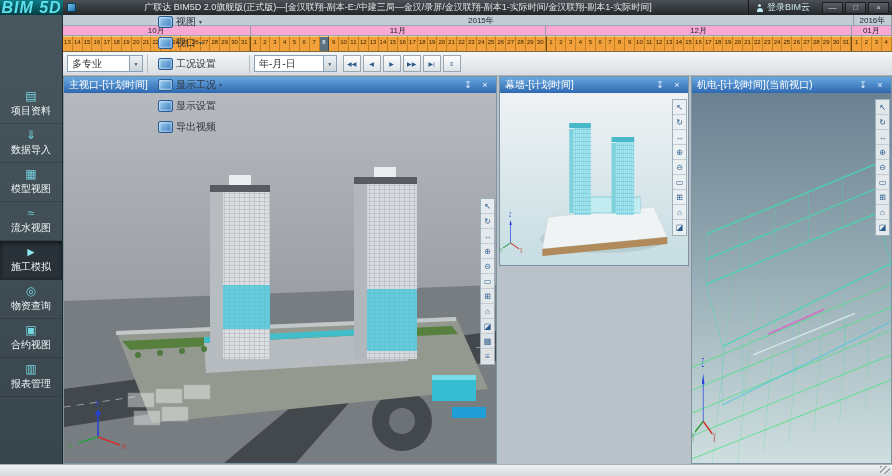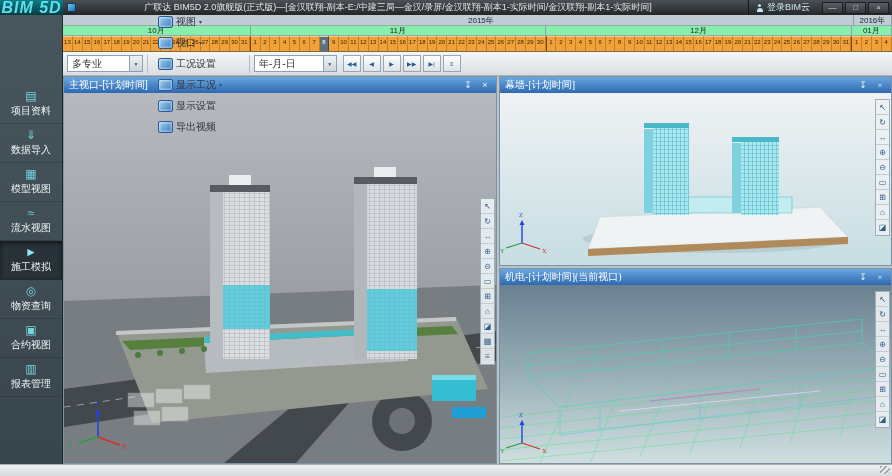--- a/index.html
+++ b/index.html
@@ -24,21 +24,21 @@
   .person-icon::after { content:""; position:absolute; bottom:0; left:1px; width:6px; height:4px; border-radius:3px 3px 0 0; background:#bfe8f0; }
   .winbtns { display:flex; padding:0 3px; }
   .winbtn { width:21px; height:12px; background:linear-gradient(#5a6066,#34383c);
     border:1px solid #1c1f22; color:#d8d8d8; font-size:8px; line-height:10px; text-align:center; margin-left:2px; cursor:pointer; }
 
   
   .timeline { position:absolute; left:63px; top:15px; right:0; z-index:5; }
   .year-row { height:11px; display:flex; background:#c2ccd4; border-bottom:1px solid #98a6b0; }
   .year-cell { display:flex; align-items:center; justify-content:center; font-size:8px; color:#1c2226;
     border-right:1px solid #8fa0ac; overflow:visible; white-space:nowrap; }
-  .month-row { height:10px; display:flex; background:#86efac; border-bottom:1px solid #98a6b0;align-items:center; }
+  .month-row { height:10px; display:flex; background:#f9a8d4; border-bottom:1px solid #98a6b0;align-items:center; }
   .month-cell { display:flex; align-items:center; justify-content:center; font-size:8px; color:#1c2226;
     border-right:1px solid #8fa0ac; white-space:nowrap; overflow:visible; }
   .day-row { height:16px; display:flex; background:#f2a13a; border-bottom:1px solid #7e6a3a; }
   .day-cell { flex:1 1 0; min-width:0; border-right:1px solid #c08122; border-top:1px solid #f8cd88;
     font-size:6px; color:#3a2404; display:flex; align-items:flex-start; justify-content:center;
     padding-top:2px; overflow:hidden; cursor:pointer; }
   .day-cell.month-start { border-left:1px solid #6e4a10; }
   .day-cell.selected { background:#5c707e; color:#fff; border-right-color:#3c4c56; }
 
   
@@ -67,21 +67,21 @@
     color:#eef4f6; font-size:10px; gap:1px; cursor:pointer; border-bottom:1px solid rgba(0,0,0,.15); }
   .side-item .sicon { font-size:12px; line-height:13px; color:#74d4e0; }
   .side-item.selected { background:#283238; box-shadow:inset 0 2px 4px rgba(0,0,0,.55); }
   .side-item.selected .sicon { color:#8ee8f2; }
 
   
   .workspace { position:absolute; top:76px; left:63px; right:0; bottom:12px;
     background:#b8c2c8; display:flex; gap:2px; }
   .vp { display:flex; flex-direction:column; border:1px solid #7e93a2; background:#fff; min-height:0; }
   .vp-main { width:434px; flex:0 0 434px; }
-  .vp-col { flex:1; display:flex; flex-direction:column; gap:2px; min-width:0;font-family:Liberation Serif, serif; }
+  .vp-col { flex:1; display:flex; flex-direction:row; gap:2px; min-width:0; }
   .vp-curtain { height:190px; flex:0 0 190px; }
   .vp-mep { flex:1; }
   .vp-header { height:16px; flex:0 0 16px; background:linear-gradient(#68a8e0,#2f68b0);
     color:#fff; font-size:10px; display:flex; align-items:center; padding:0 5px; gap:5px; cursor:default; }
   .vp-title { flex:1; white-space:nowrap; overflow:hidden; text-overflow:ellipsis; }
   .vp-hbtn { width:12px; text-align:center; font-size:9px; color:#eaf3fb; cursor:pointer; }
   .vp-body { flex:1; position:relative; overflow:hidden; min-height:0; }
   .vp-body svg.scene { position:absolute; inset:0; width:100%; height:100%; display:block; }
   .vp-tools { position:absolute; right:1px; width:15px; display:flex; flex-direction:column;
     background:rgba(236,240,242,.92); border:1px solid #9fb0ba; z-index:3; }

